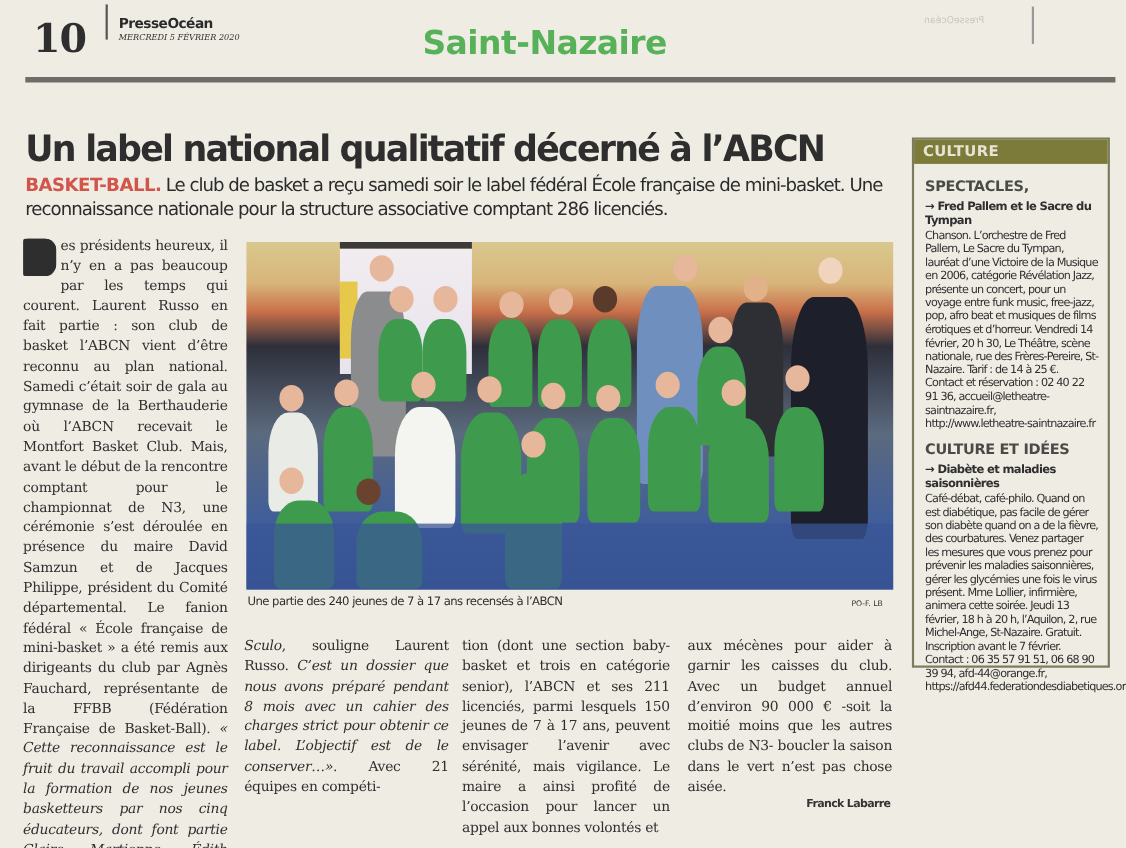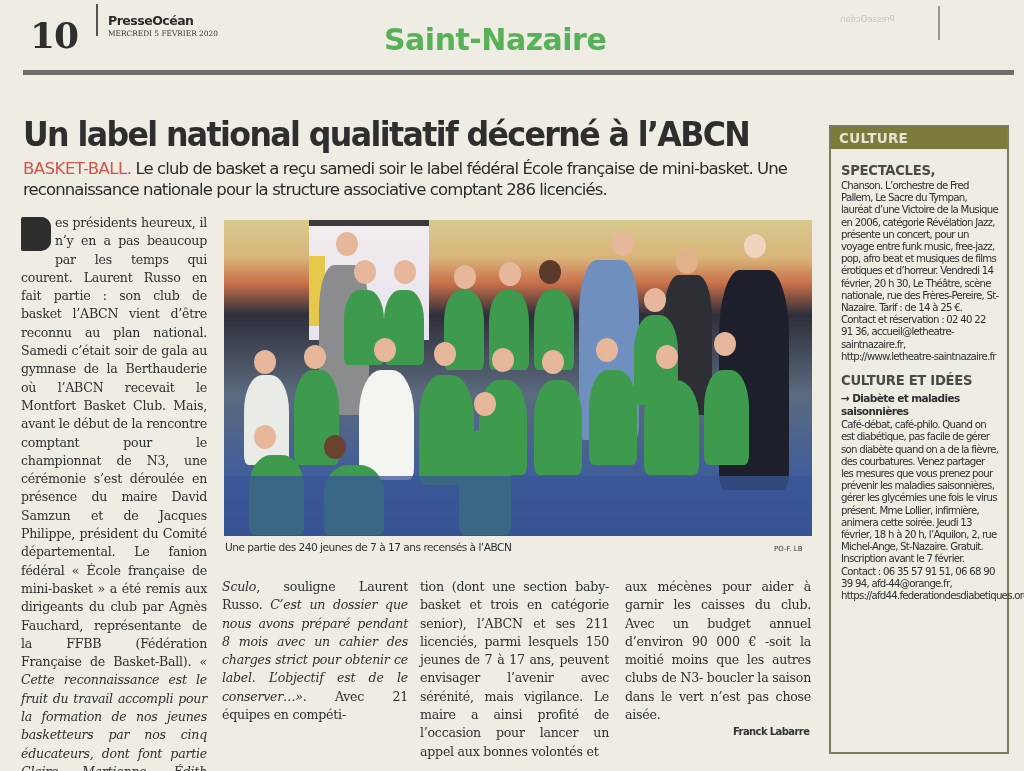--- a/index.html
+++ b/index.html
@@ -18,21 +18,21 @@
   .mast-divider {
     position: absolute; left: 96px; top: 4px; width: 2px; height: 32px; background: #555;
   }
   .brand {
     position: absolute; left: 108px; top: 13px;
     font-family: "DejaVu Sans", sans-serif; font-weight: bold; font-size: 12.5px; color: #2b2b2b;
     letter-spacing: -0.5px;
   }
   .date {
     position: absolute; left: 108px; top: 29px;
-    font-family: "DejaVu Serif", serif; font-size: 7.4px; color: #333;
+    font-family: "DejaVu Serif", serif; font-size: 7.4px; color: #333; font-style: italic;
   }
   .section-title {
     position: absolute; left: 384px; top: 22px;
     font-family: "DejaVu Sans", sans-serif; font-weight: bold;
     font-size: 30px; color: #57b159; letter-spacing: -0.5px;
   }
   .ghost-mast {
     position: absolute; left: 840px; top: 14px; text-align: right;
     font-family: "DejaVu Sans", sans-serif; font-size: 8.5px; color: #c9c6bd;
     transform: scaleX(-1);
@@ -44,21 +44,21 @@
     position: absolute; left: 23px; top: 115px;
     font-family: "DejaVu Sans", sans-serif; font-weight: bold;
     font-size: 33px; color: #2e2e2e; letter-spacing: -1.7px; white-space: nowrap;
     transform: scaleX(0.96); transform-origin: left;
   }
   .deck {
     position: absolute; left: 23px; top: 158px; width: 790px;
     font-family: "DejaVu Sans", sans-serif; font-size: 16.5px; line-height: 21px;
     color: #2b2b2b; letter-spacing: -0.9px;
   }
-  .deck .kicker { color: #d1554a; font-weight: normal; letter-spacing: -0.5px; margin-right: 4px; }
+  .deck .kicker { color: #d1554a; font-weight: bold; letter-spacing: -0.5px; margin-right: 4px; }
 
   .col {
     position: absolute; font-size: 12.6px; line-height: 18.3px; text-align: justify;
     color: #2f2f2f; letter-spacing: -0.25px;
   }
   .col1 { left: 21px; top: 214px; width: 186px; }
   .dropcap {
     float: left; width: 30px; height: 34px; background: #2e2e2e; margin: 3px 4px 0 0;
     color: #2e2e2e; font-family: "DejaVu Sans", sans-serif; font-weight: bold;
     font-size: 44px; line-height: 34px; overflow: hidden; border-radius: 2px 10px 10px 2px;
@@ -103,21 +103,21 @@
     text-align: left;
   }
   .col3 { left: 420px; top: 578px; width: 189px; }
   .col4 { left: 625px; top: 578px; width: 186px; }
   .byline {
     position: absolute; left: 733px; top: 726px;
     font-family: "DejaVu Sans", sans-serif; font-weight: bold; font-size: 10px; color: #333; letter-spacing: -0.6px;
   }
 
   .sidebar {
-    position: absolute; left: 829px; top: 125px; width: 180px; height: 629px;
+    position: absolute; left: 829px; top: 125px; width: 180px; height: 482px;
     border: 2px solid #7c7b5c; background: #efece4;
   }
   .sidebar-header {
     background: #7d7b3a; height: 22px; color: #e7e4d5;
     font-family: "DejaVu Sans", sans-serif; font-weight: bold; font-size: 13.5px;
     padding: 3px 0 0 8px; letter-spacing: 0.3px;
   }
   .sb-body { padding: 4px 8px 0 10px; font-family: "DejaVu Sans", sans-serif; color: #2f2f2f; }
   .announce {
     font-weight: bold; font-size: 10.4px; line-height: 12.5px; letter-spacing: -0.6px;
@@ -223,20 +223,21 @@
   <div class="col col4">aux mécènes pour aider à garnir les caisses du club. Avec un budget annuel d’environ 90 000 € -soit la moitié moins que les autres clubs de N3- boucler la saison dans le vert n’est pas chose aisée.</div>
   <div class="byline">Franck Labarre</div>
 </article>
 
 <aside class="sidebar">
   <div class="sidebar-header">CULTURE</div>
   <div class="sb-body">
 
     <div>
       <div class="sb-cat">SPECTACLES,</div>
+      <div class="sb-event">→ Fred Pallem et le Sacre du Tympan</div>
       <div class="sb-text">Chanson. L’orchestre de Fred Pallem, Le Sacre du Tympan, lauréat d’une Victoire de la Musique en 2006, catégorie Révélation Jazz, présente un concert, pour un voyage entre funk music, free-jazz, pop, afro beat et musiques de films érotiques et d’horreur. Vendredi 14 février, 20 h 30, Le Théâtre, scène nationale, rue des Frères-Pereire, St-Nazaire. Tarif : de 14 à 25 €. Contact et réservation : 02 40 22 91 36, accueil@letheatre-saintnazaire.fr, http://www.letheatre-saintnazaire.fr</div>
     </div>
 
     <div>
       <div class="sb-cat">CULTURE ET IDÉES</div>
       <div class="sb-event">→ Diabète et maladies saisonnières</div>
       <div class="sb-text">Café-débat, café-philo. Quand on est diabétique, pas facile de gérer son diabète quand on a de la fièvre, des courbatures. Venez partager les mesures que vous prenez pour prévenir les maladies saisonnières, gérer les glycémies une fois le virus présent. Mme Lollier, infirmière, animera cette soirée. Jeudi 13 février, 18 h à 20 h, l’Aquilon, 2, rue Michel-Ange, St-Nazaire. Gratuit. Inscription avant le 7 février. Contact : 06 35 57 91 51, 06 68 90 39 94, afd-44@orange.fr, https://afd44.federationdesdiabetiques.org/</div>
     </div>
   </div>
 </aside>

